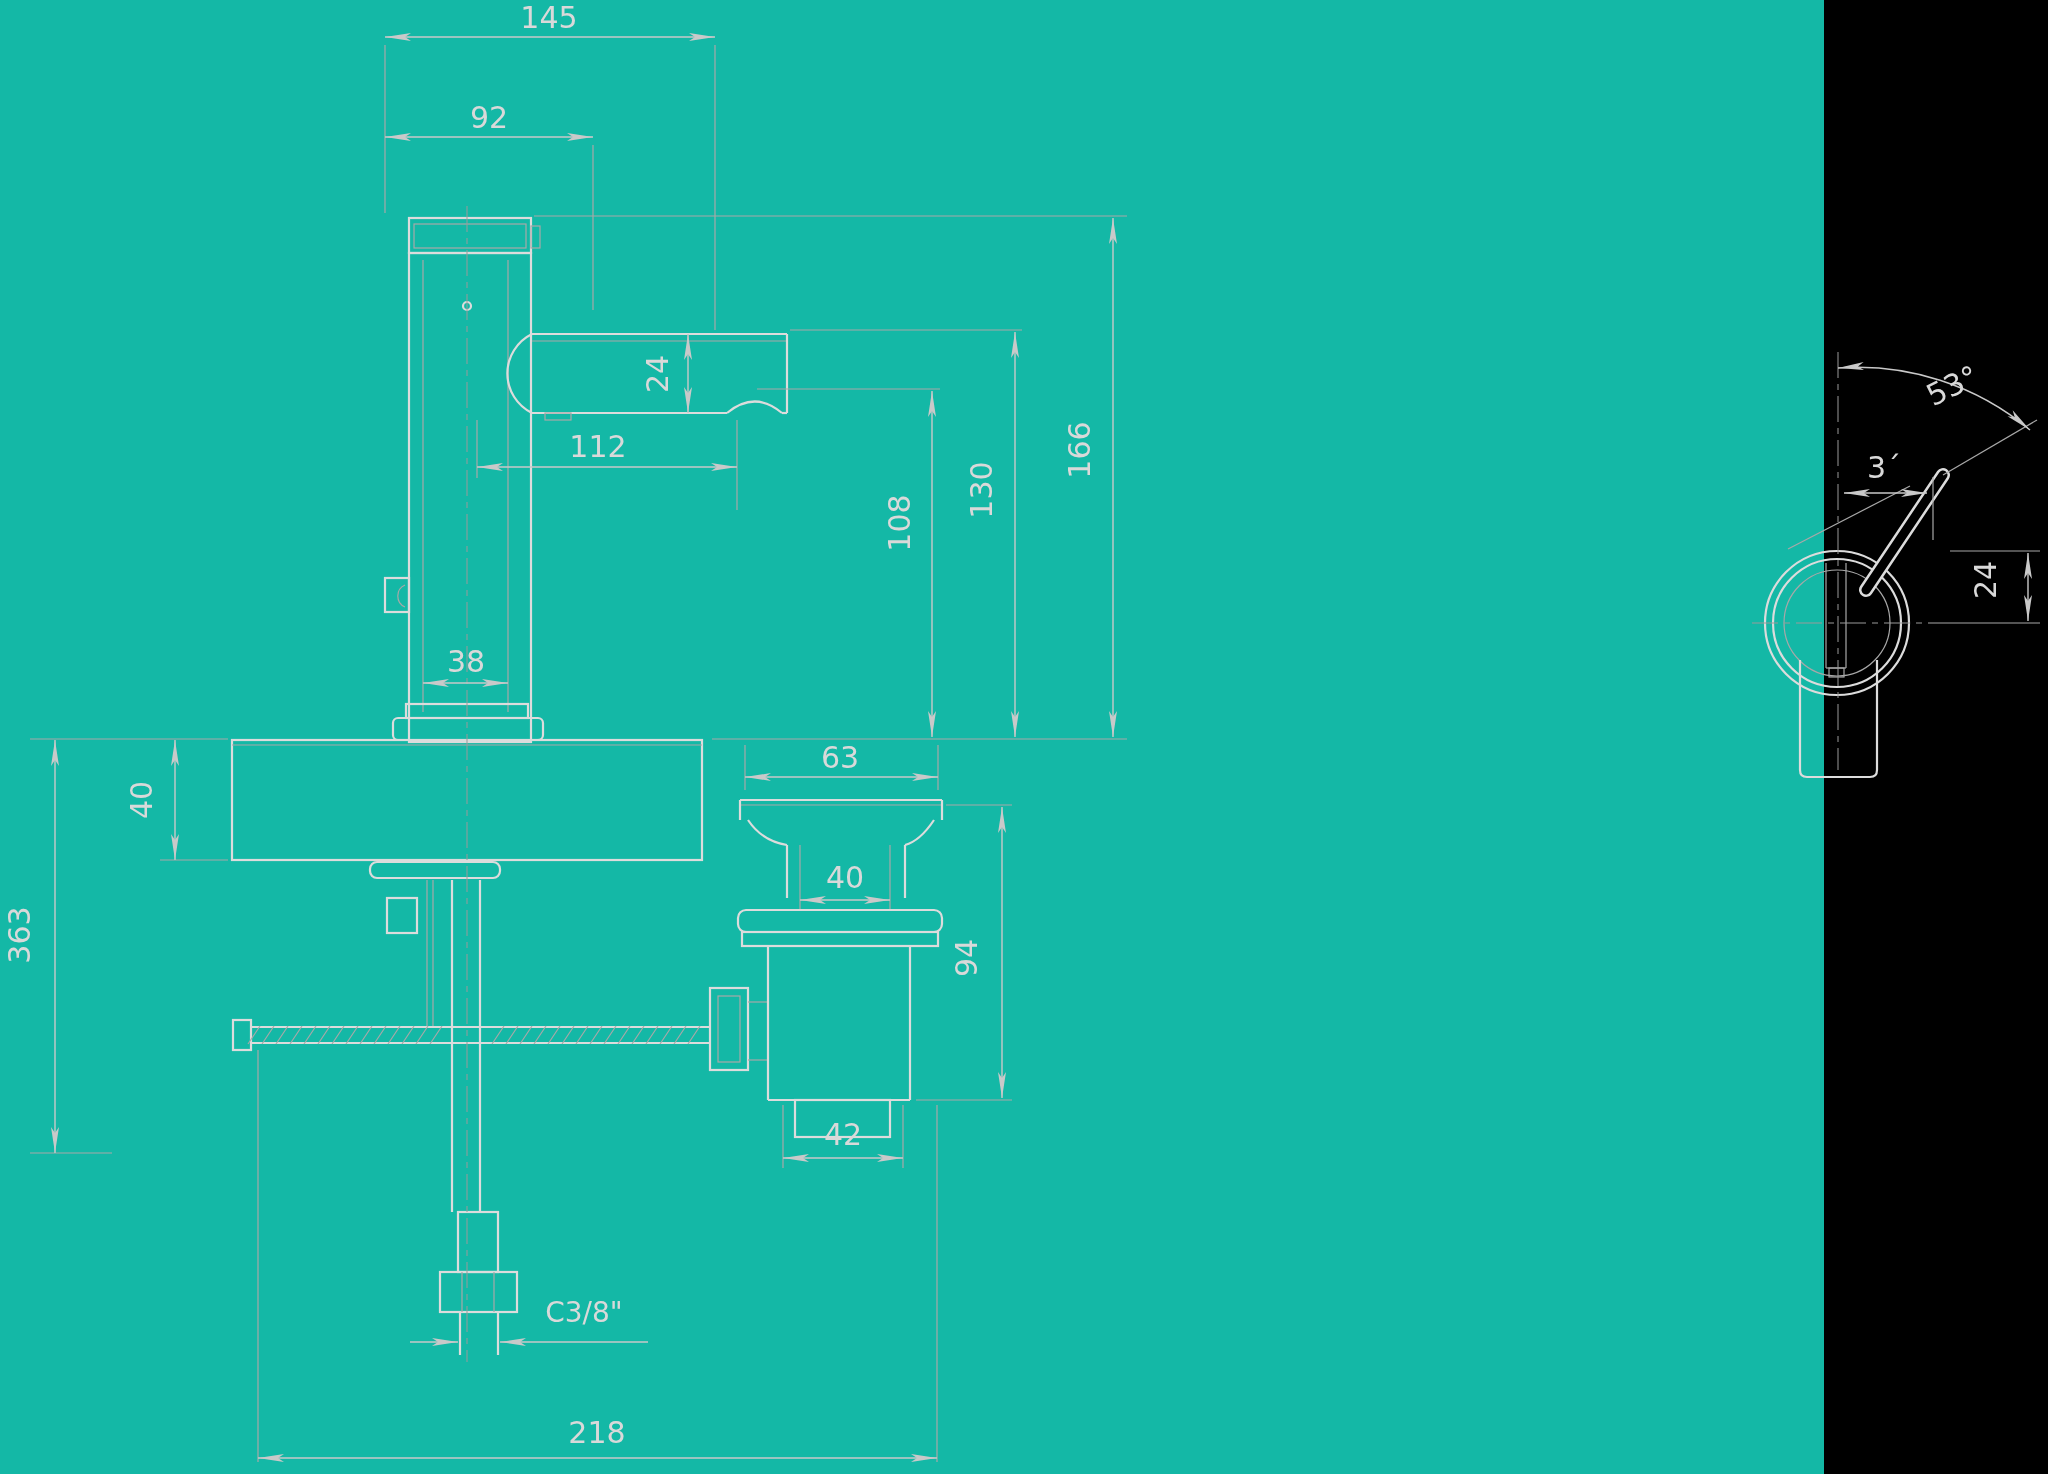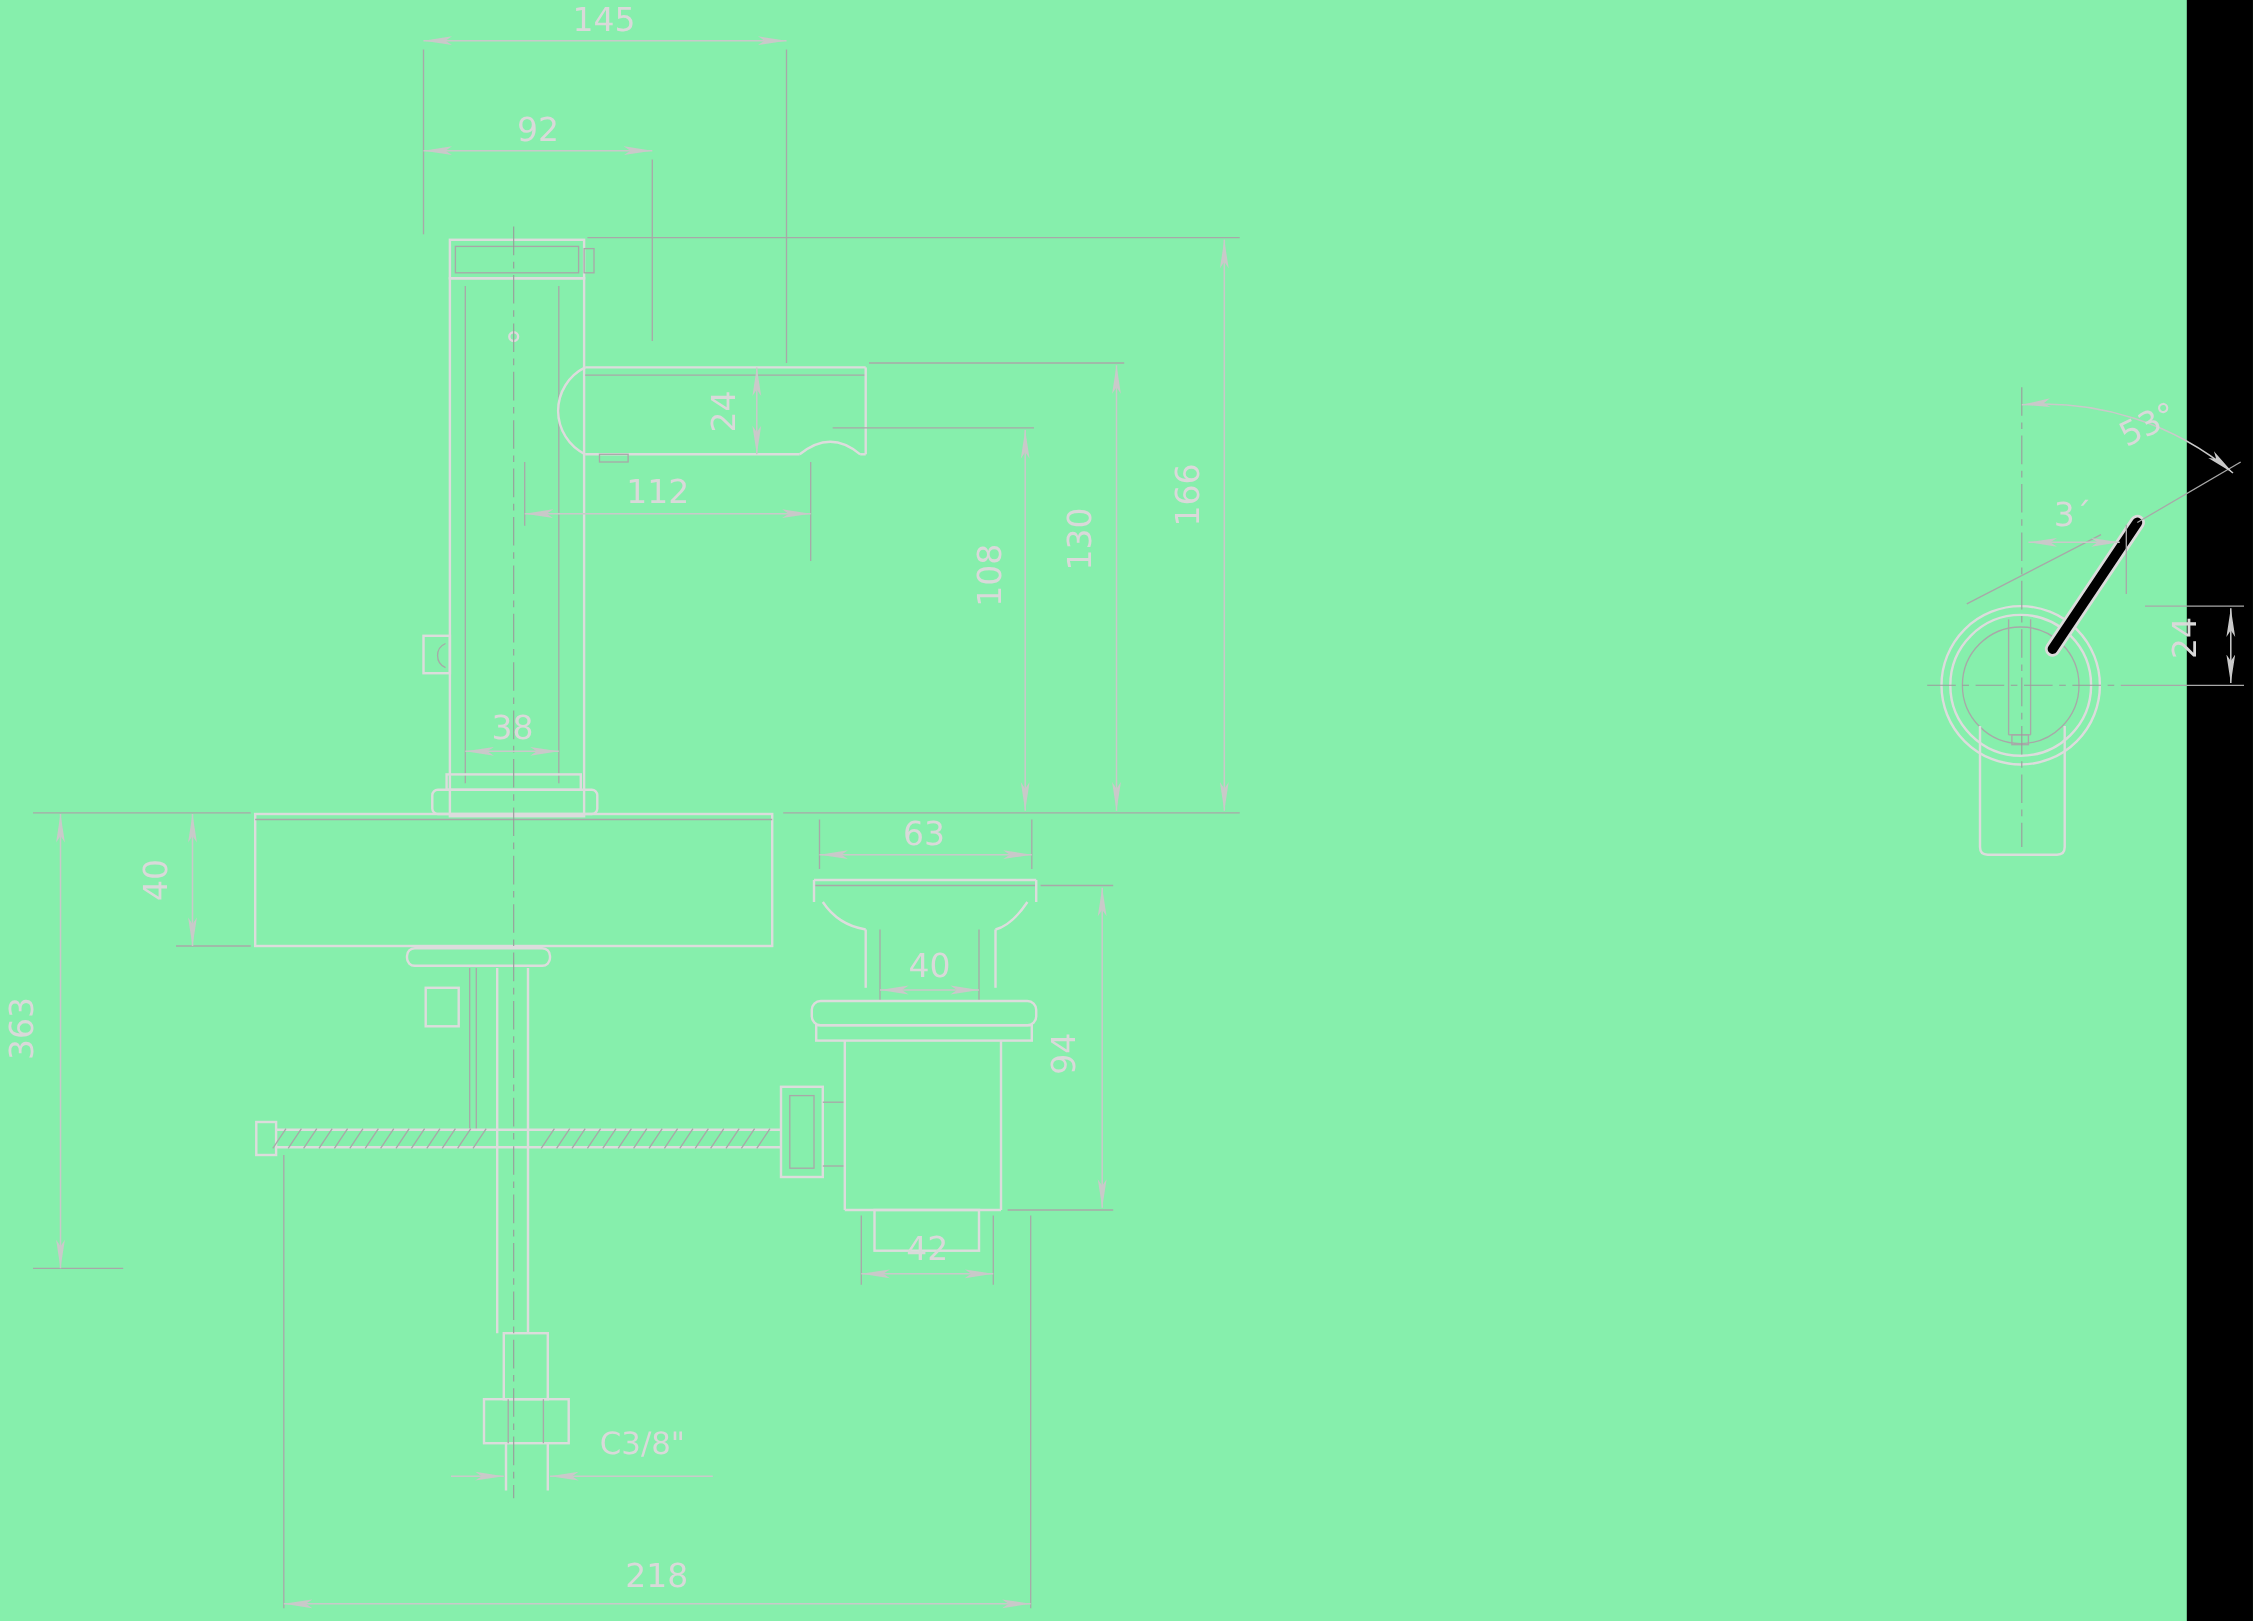--- a/index.html
+++ b/index.html
@@ -1,16 +1,16 @@
 <!DOCTYPE html>
 <html><head>
 <meta charset="utf-8">
 <style>
   html,body{margin:0;padding:0;background:#000;}
-  .stage{width:1988px;height:1474px;background:#86efac;position:relative;font-family:"DejaVu Sans",sans-serif;}
+  .stage{width:1824px;height:1474px;background:#14b8a6;position:relative;font-family:"DejaVu Sans",sans-serif;}
   svg{display:block;}
   .s2{stroke:#dcdcdc;stroke-width:2.2;fill:none;}
   .s1{stroke:#a8a8a8;stroke-width:1.2;fill:none;}
   .cl{stroke:#9a9a9a;stroke-width:1;fill:none;stroke-dasharray:26 6 6 6;}
   .dim line, .dim path.dl{stroke:#c9c9c9;stroke-width:1.4;fill:none;}
   .txt text{fill:#d9d9d9;font-size:30px;font-family:"DejaVu Sans",sans-serif;}
   .txt text.small{font-size:28px;}
 </style>
 </head>
 <body>

